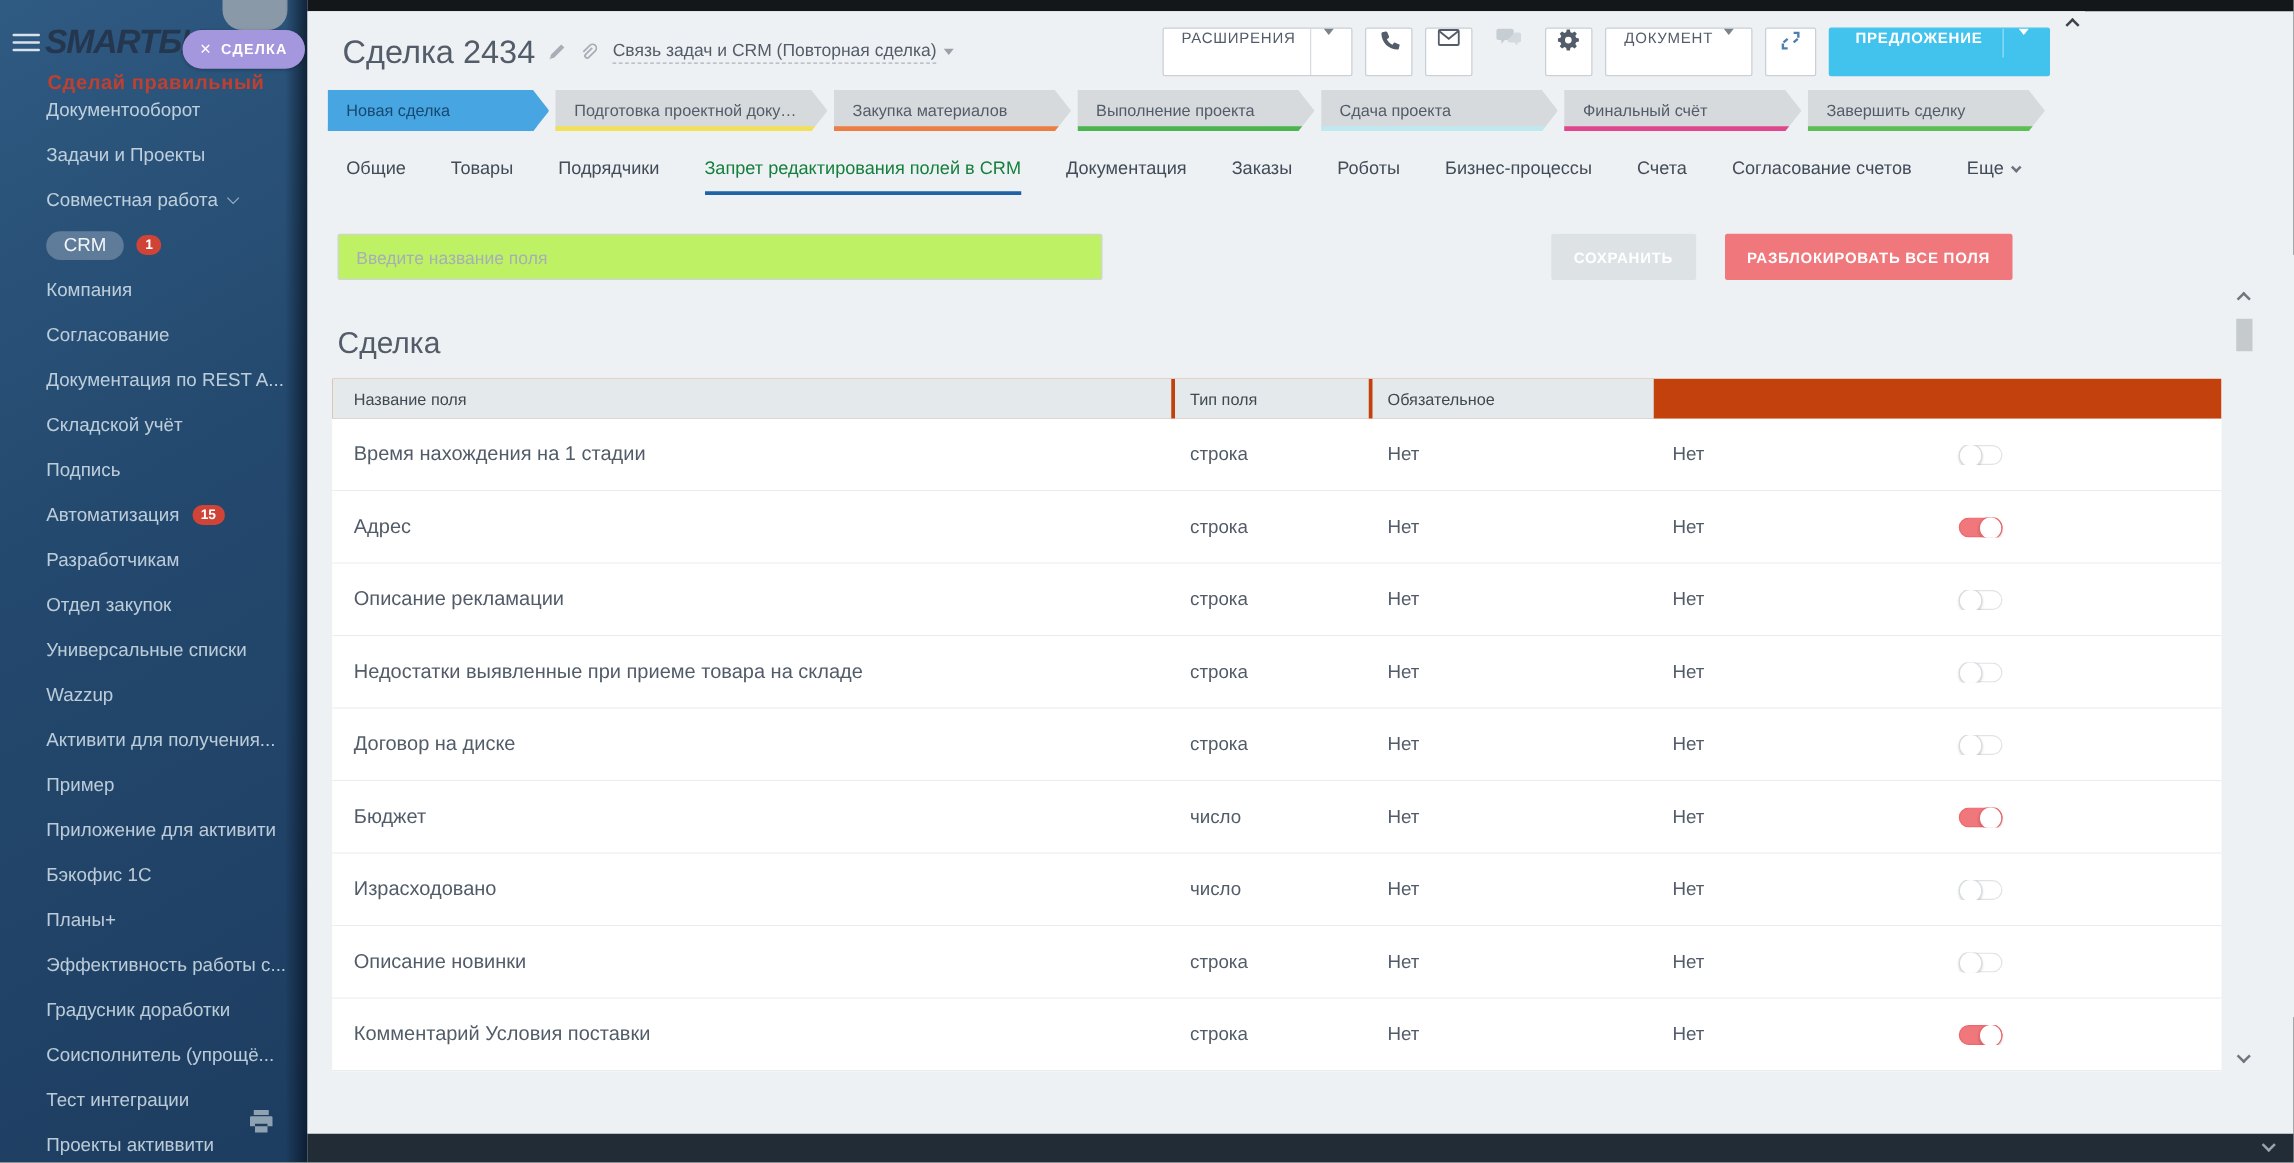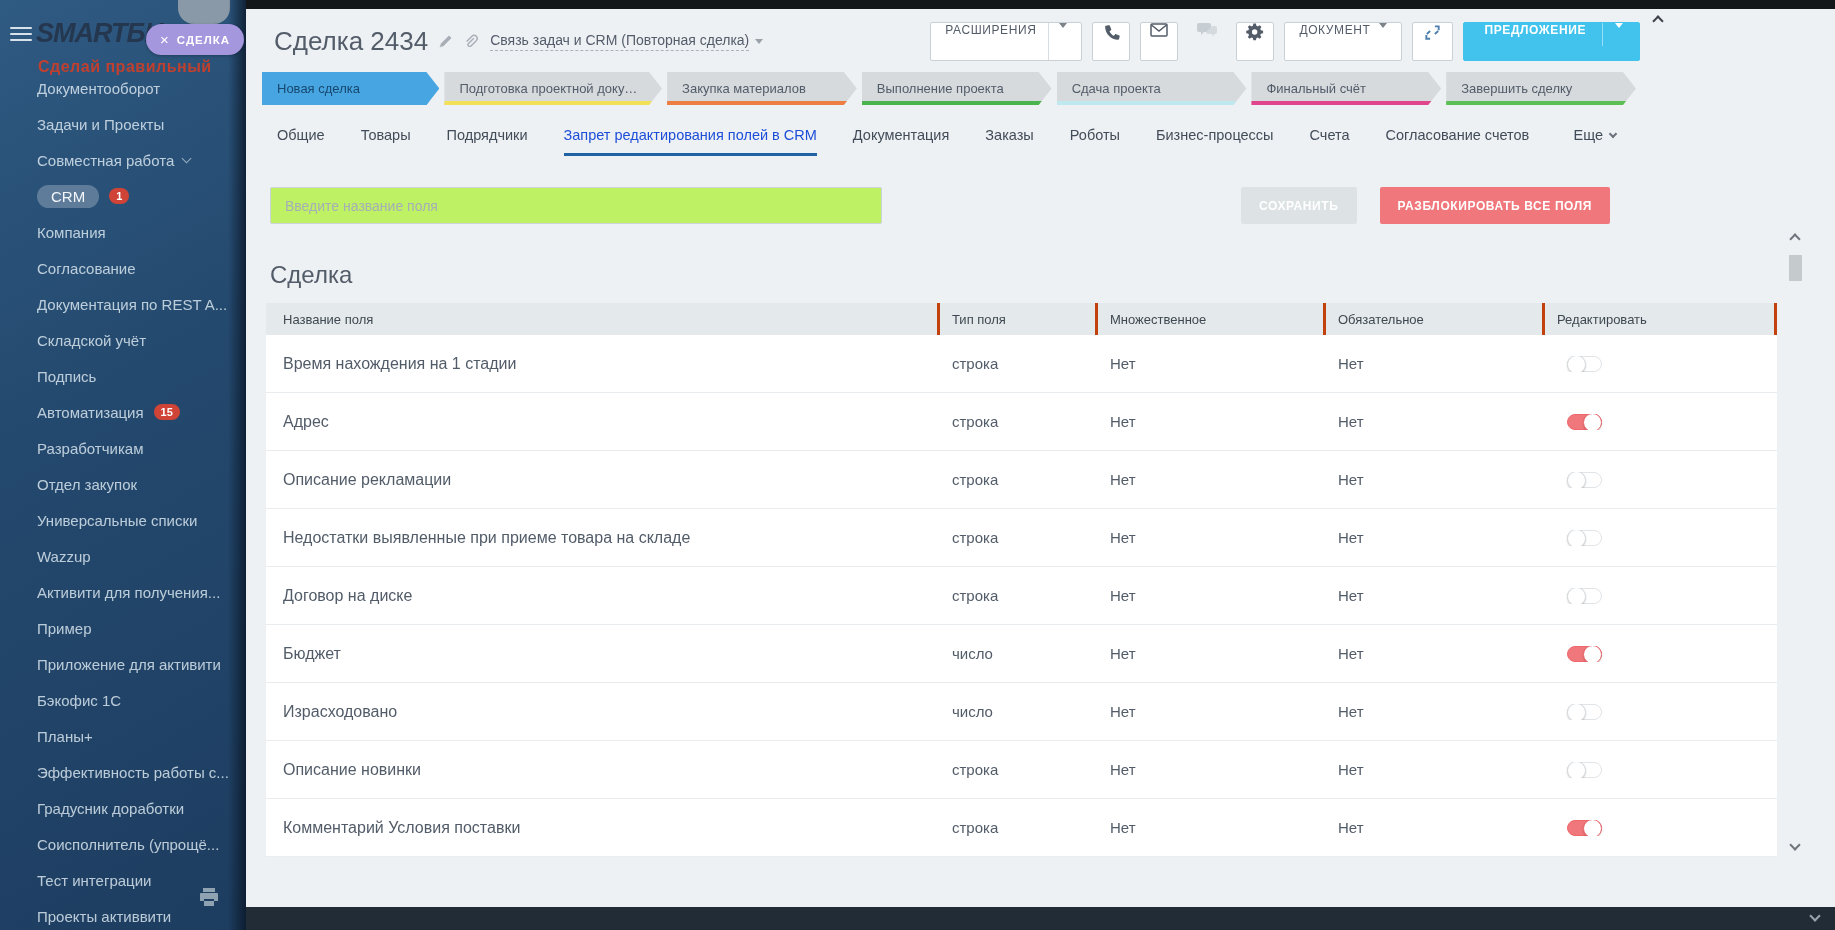--- a/index.html
+++ b/index.html
@@ -77,21 +77,21 @@
     line-height:33px; padding-left:15px; padding-right:20px; white-space:nowrap; overflow:hidden;
     text-overflow:ellipsis; cursor:pointer;
     clip-path:polygon(0 0, calc(100% - 13px) 0, 100% 50%, calc(100% - 13px) 100%, 0 100%); }
   .stage .underline { position:absolute; left:0; right:0; bottom:0; height:4px; }
   .stage.active { background:#47a5e2; color:#17486e; flex-grow:.92; }
   .stage.wide { flex-grow:1.18; }
 
   
   .tabs { position:absolute; left:31px; right:52px; top:118px; display:flex; gap:36px; align-items:flex-start; }
   .tab { font-size:14.5px; color:#424c58; padding-bottom:10px; border-bottom:3px solid transparent; cursor:pointer; white-space:nowrap; }
-  .tab.active { color:#1d4ed8; border-bottom-color:#1f63a5; }
+  .tab.active { color:#15803d; border-bottom-color:#1f63a5; }
   .tab-more { margin-left:auto; display:flex; align-items:center; gap:7px; }
   .tab-more .chev { width:6px; height:6px; border-color:#6b7publice; border-color:#6b737c; margin-bottom:3px; }
 
   
   .toolbar { position:absolute; left:24px; right:58px; top:178px; height:37px; display:flex; align-items:center; }
   .search-input { width:612px; height:37px; border:1px solid #ccd3d9; border-radius:2px; background:#bef264;
     font-size:14px; color:#535c69; padding:0 14px; outline:none; font-family:"Liberation Sans",sans-serif; }
   .search-input::placeholder { color:#a6aeb6; }
   .toolbar-btns { margin-left:auto; display:flex; gap:23px; }
   .tb-btn { height:37px; border:none; border-radius:2px; font-size:12px; font-weight:700; letter-spacing:.6px;
@@ -443,23 +443,21 @@
         <button class="tb-btn tb-unlock">РАЗБЛОКИРОВАТЬ ВСЕ ПОЛЯ</button>
       </div>
     </div>
 
     <div class="section-title">Сделка</div>
 
     <div class="ftable">
       <div class="grid th-row">
         <div class="th">Название поля</div>
         <div class="th">Тип поля</div>
-        <div class="th">Множественное</div>
         <div class="th">Обязательное</div>
-        <div class="th">Редактировать</div>
       </div>
 
         <div class="grid tr">
           <div class="td name">Время нахождения на 1 стадии</div>
           <div class="td">строка</div>
           <div class="td">Нет</div>
           <div class="td">Нет</div>
           <div class="td">
             <div class="toggle">
               <div class="knob"></div>

